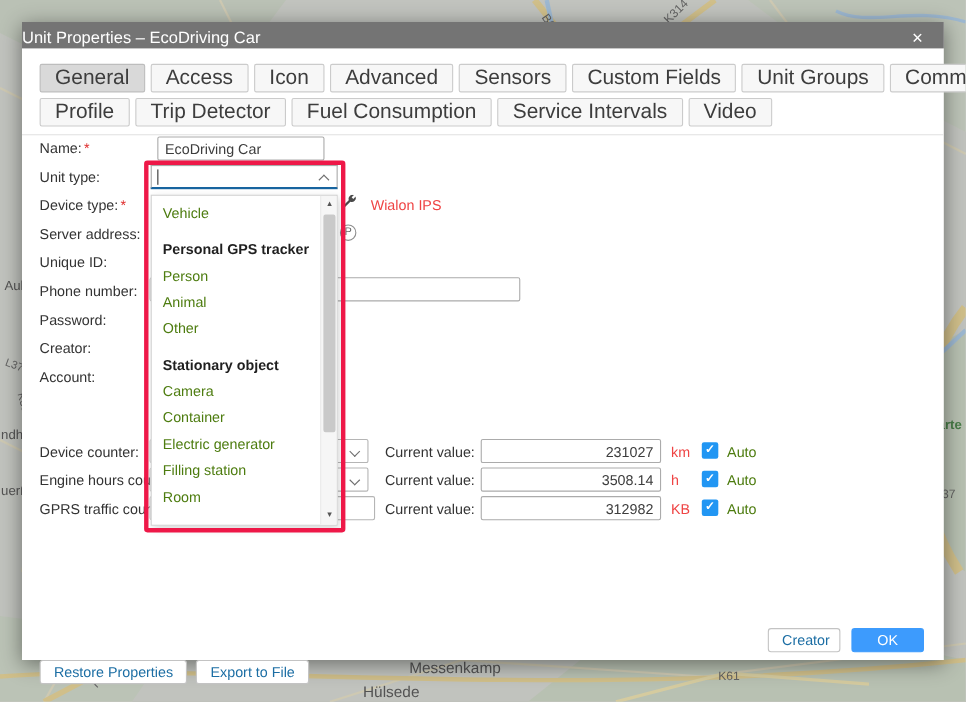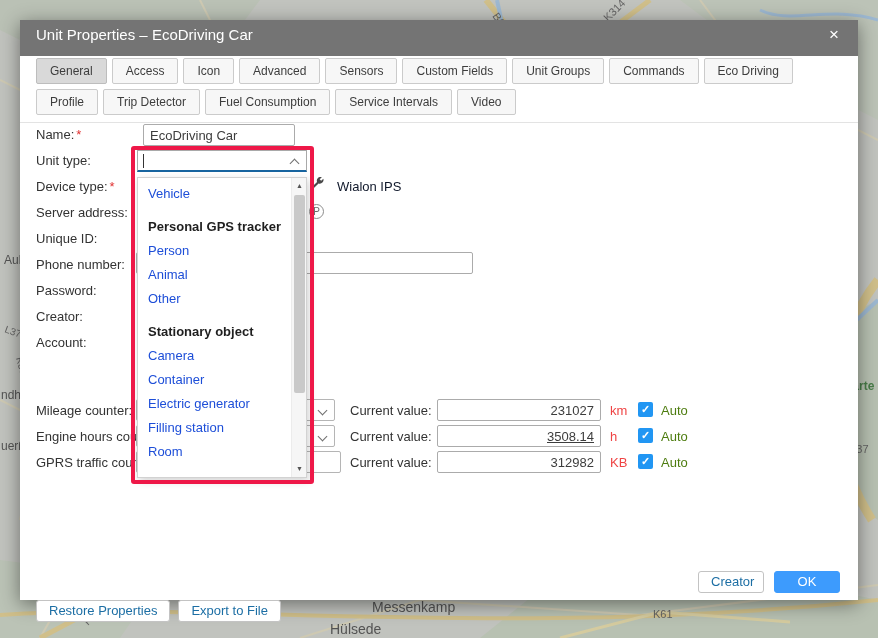--- a/index.html
+++ b/index.html
@@ -4,26 +4,26 @@
 <style>
   * { margin:0; padding:0; box-sizing:border-box; }
   body { font-family:"Liberation Sans", sans-serif; background:#888; }
   .screen { position:relative; width:878px; height:638px; overflow:hidden; background:#cfd1cb; }
   .map-svg { position:absolute; left:0; top:0; width:878px; height:638px; }
   .map-dim { position:absolute; left:0; top:0; width:878px; height:638px; background:rgba(125,125,125,0.16); }
 
   
   .dialog { position:absolute; left:20px; top:20px; width:838px; height:580px; background:#fff;
             box-shadow:0 4px 18px rgba(0,0,0,0.45); }
-  .titlebar { position:absolute; left:0; top:0; width:100%; height:36px; background:#747474;
-              color:#fff; font-size:15px; line-height:30px; padding-left:16px; }
+  .titlebar { position:absolute; left:0; top:0; width:100%; height:24px; background:#747474;
+              color:#fff; font-size:15px; line-height:30px; padding-left:0; }
   .close-x { position:absolute; right:12px; top:0; width:24px; height:30px; text-align:center;
              color:#fff; font-size:17px; line-height:30px; cursor:pointer; }
 
-  .tab { position:absolute; height:26px; line-height:24px; padding:0 13px; font-size:12px; color:#3d3d3d;
+  .tab { position:absolute; height:26px; line-height:24px; padding:0 13px; font-size:19px; color:#3d3d3d;
          background:#f7f7f7; border:1px solid #cbcbcb; border-radius:2px; white-space:nowrap; display:inline-block; }
   .tabs-row { position:absolute; left:16px; display:flex; gap:5px; }
   .tabs-row .tab { position:static; }
   .tabs-row1 { top:38px; }
   .tabs-row2 { top:69px; }
   .tab.active { background:#d9d9d9; border-color:#bdbdbd; }
   .tabs-sep { position:absolute; left:0; top:102px; width:100%; height:1px; background:#e3e3e3; }
 
   .flabel { position:absolute; left:16px; font-size:13px; color:#333; white-space:nowrap; }
   .req { color:#e03131; margin-left:2px; }
@@ -39,31 +39,31 @@
   .caret { position:absolute; left:5px; top:3px; width:1px; height:14px; background:#333; }
   .chev-up { position:absolute; right:8px; top:9px; width:7px; height:7px; border-left:1.5px solid #6f6f6f;
              border-top:1.5px solid #6f6f6f; transform:rotate(45deg); }
   .chev-down { position:absolute; right:8px; top:7px; width:7px; height:7px; border-left:1.5px solid #6f6f6f;
                border-top:1.5px solid #6f6f6f; transform:rotate(225deg); }
 
   
   .ddlist { position:absolute; left:117px; top:157px; width:170px; height:301px; background:#fff;
             border:1px solid #d2d2d2; box-shadow:2px 3px 8px rgba(0,0,0,0.18); z-index:30; overflow:hidden; }
   .dditems { position:absolute; left:0; top:4px; right:15px; }
-  .dditem { font-size:13px; color:#1d4ed8; padding:4px 0 4px 10px; line-height:16px; cursor:pointer; }
+  .dditem { font-size:13px; color:#4d7c0f; padding:4px 0 4px 10px; line-height:16px; cursor:pointer; }
   .dditem.group { font-weight:bold; color:#1f1f1f; margin-top:9px; }
   .dditem.hl { background:#efefef; }
   .ddscroll { position:absolute; right:0; top:0; bottom:0; width:15px; background:#f6f6f6; border-left:1px solid #ececec; }
   .dds-arrow { position:absolute; left:0; width:15px; height:14px; text-align:center; font-size:7px; color:#555; line-height:14px; cursor:pointer; }
   .dds-up { top:1px; } .dds-down { bottom:1px; }
   .dds-thumb { position:absolute; left:2px; top:17px; width:11px; height:198px; background:#c9c9c9; border-radius:2px; cursor:pointer; }
 
   
   .wrench { position:absolute; left:290px; top:157px; width:15px; height:15px; }
-  .devtype-val { position:absolute; left:317px; top:159px; font-size:13px; color:#0f172a; }
+  .devtype-val { position:absolute; left:317px; top:159px; font-size:13px; color:#ef4444; }
   .p-badge { position:absolute; left:289px; top:184px; width:15px; height:15px; border:1px solid #8d8d8d;
              border-radius:50%; font-size:10px; color:#6b6b6b; text-align:center; line-height:13px; }
 
   
   .cnt-select { position:absolute; left:116px; width:199px; height:22px; border:1px solid #b5b5b5;
                 border-radius:2px; background:#fff; z-index:1; }
   .cnt-plain  { position:absolute; left:116px; width:205px; height:22px; border:1px solid #b5b5b5;
                 border-radius:2px; background:#fff; z-index:1; }
   .cv-label { position:absolute; left:330px; font-size:13px; color:#333; }
   .cv-input { left:417px; width:164px;text-align:right; }
@@ -202,36 +202,36 @@
         <div class="dditem">Filling station</div>
         <div class="dditem">Room</div>
       </div>
       <div class="ddscroll">
         <div class="dds-arrow dds-up">▲</div>
         <div class="dds-thumb"></div>
         <div class="dds-arrow dds-down">▼</div>
       </div>
     </div>
 
-    <div class="flabel" style="top:383px">Mileage counter:</div>
+    <div class="flabel" style="top:383px">Device counter:</div>
     <div class="cnt-select" style="top:379px">
         <div class="chev-down"></div>
       </div>
     <div class="cv-label" style="top:383px">Current value:</div>
     <input class="tbox cv-input" style="top: 379px;" value="231027">
     <div class="cv-unit" style="top:383px">km</div>
     <div class="checkbox" style="top:382px"></div>
     <div class="auto-label" style="top:383px">Auto</div>
 
     <div class="flabel" style="top:409px">Engine hours counter:</div>
     <div class="cnt-select" style="top:405px">
         <div class="chev-down"></div>
       </div>
     <div class="cv-label" style="top:409px">Current value:</div>
-    <input class="tbox cv-input" style="top: 405px; text-decoration: underline;" value="3508.14">
+    <input class="tbox cv-input" style="top: 405px;" value="3508.14">
     <div class="cv-unit" style="top:409px">h</div>
     <div class="checkbox" style="top:408px"></div>
     <div class="auto-label" style="top:409px">Auto</div>
 
     <div class="flabel" style="top:435px">GPRS traffic counter:</div>
     <div class="cnt-plain" style="top:431px"></div>
     <div class="cv-label" style="top:435px">Current value:</div>
     <input class="tbox cv-input" style="top: 431px;" value="312982">
     <div class="cv-unit" style="top:435px">KB</div>
     <div class="checkbox" style="top:434px"></div>

